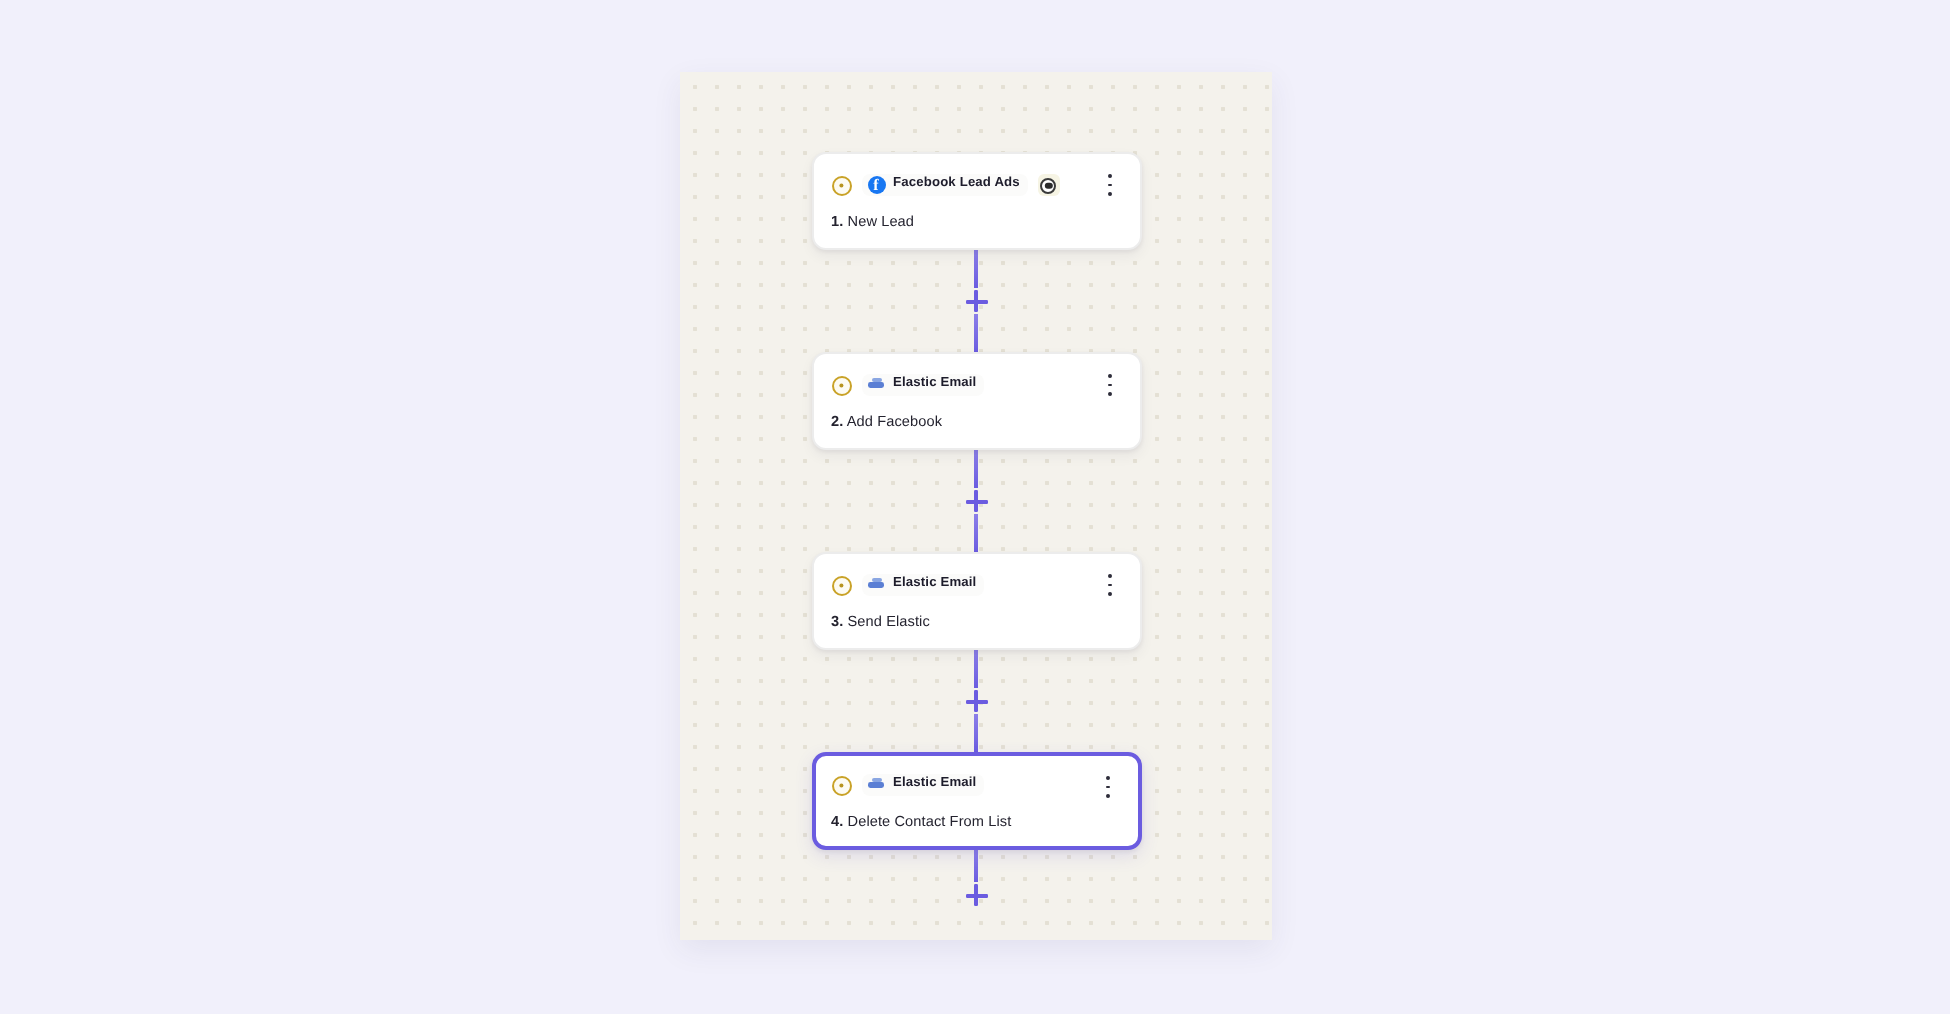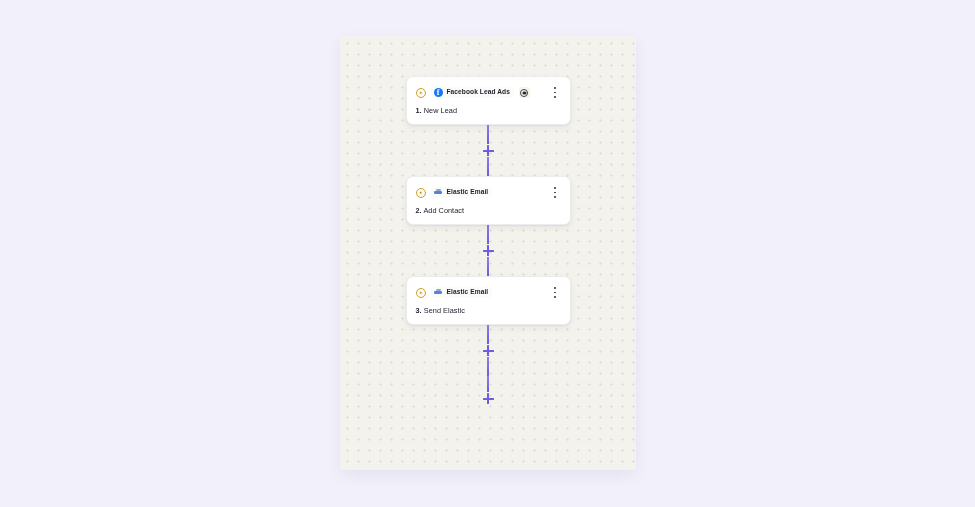--- a/index.html
+++ b/index.html
@@ -322,21 +322,21 @@
             <span class="app-name">Elastic Email</span>
           </span>
         </div>
         <div class="kebab">
           <span></span>
             <span></span>
             <span></span>
         </div>
         <div class="node-title">
           <b>2.</b>
-          <span class="step-label">Add Contact</span>
+          <span class="step-label">Add Facebook</span>
         </div>
       </div>
 
       <div class="connector">
         <div class="conn-line top"></div>
         <div class="plus"></div>
         <div class="conn-line bottom"></div>
       </div>
 
       <div class="node">
@@ -360,20 +360,41 @@
           <span class="step-label">Send Elastic</span>
         </div>
       </div>
 
       <div class="connector">
         <div class="conn-line top"></div>
         <div class="plus"></div>
         <div class="conn-line bottom"></div>
       </div>
 
+      <div class="node selected">
+        <div class="node-head">
+          <span class="ring-icon"></span>
+          <span class="app-chip">
+            <span class="ee-icon">
+                <i></i>
+                <i></i>
+              </span>
+            <span class="app-name">Elastic Email</span>
+          </span>
+        </div>
+        <div class="kebab">
+          <span></span>
+            <span></span>
+            <span></span>
+        </div>
+        <div class="node-title">
+          <b>4.</b>
+          <span class="step-label">Delete Contact From List</span>
+        </div>
+      </div>
 
       <div class="connector tail">
         <div class="conn-line top"></div>
         <div class="plus"></div>
       </div>
 
     </div>
   </div>
 
 </div>

